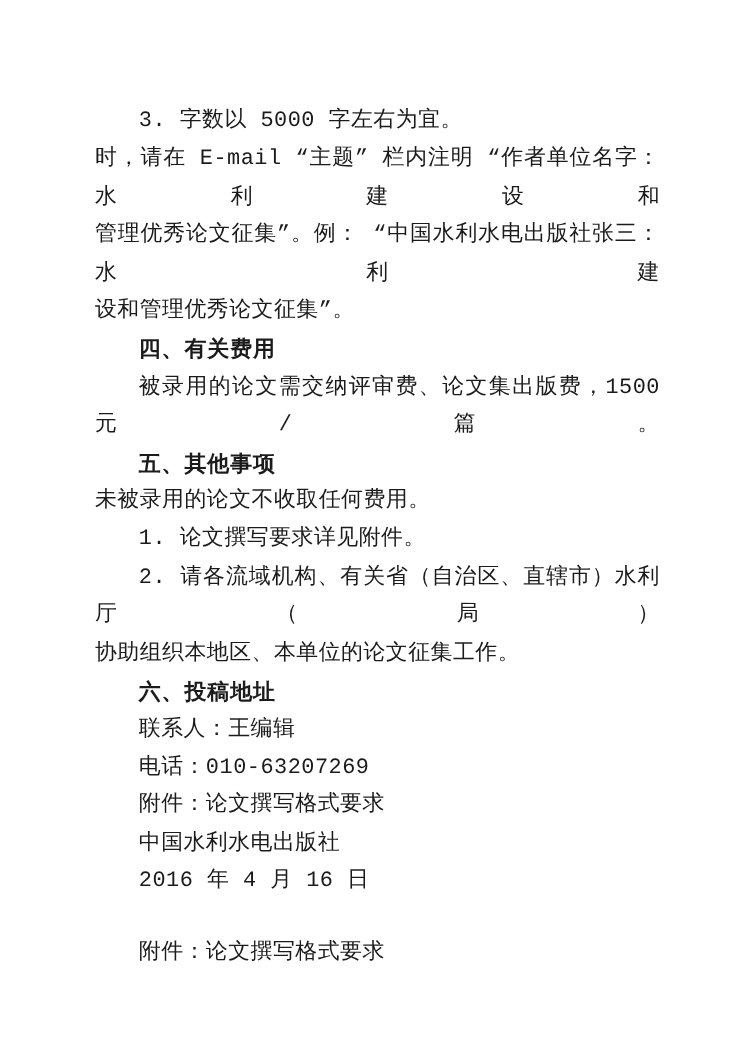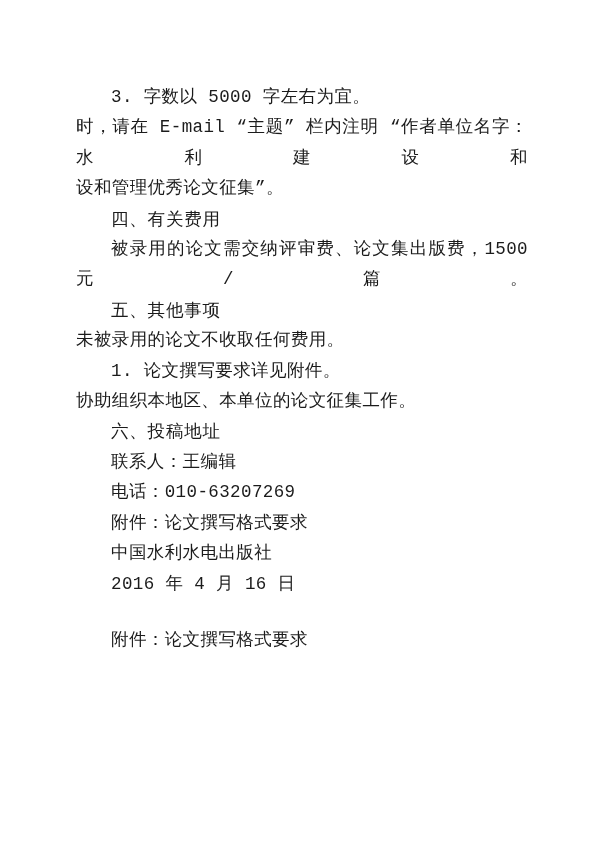--- a/index.html
+++ b/index.html
@@ -31,40 +31,42 @@
   }
   .indent {
     text-indent: 35px; 
   }
   .stretch {
     text-align: justify;
     text-align-last: justify;
   }
   .head {
     font-family: "Liberation Sans", "DejaVu Sans", sans-serif;
-    font-weight: normal;
+    font-weight: bold;
     letter-spacing: 0.8px;
   }
   .spacer {
     height: 26px;
   }
 </style>
 </head>
 <body>
 
 <div class="page">
   <div class="doc-body">
     <div class="ln indent">3. 字数以 5000 字左右为宜。</div>
     <div class="ln stretch">时，请在 E-mail “主题” 栏内注明 “作者单位名字：水利建设和</div>
+    <div class="ln stretch">管理优秀论文征集”。例： “中国水利水电出版社张三：水利建</div>
     <div class="ln">设和管理优秀论文征集”。</div>
     <div class="ln indent head">四、有关费用</div>
     <div class="ln indent stretch">被录用的论文需交纳评审费、论文集出版费，1500 元/篇。</div>
     <div class="ln indent head">五、其他事项</div>
     <div class="ln">未被录用的论文不收取任何费用。</div>
     <div class="ln indent">1. 论文撰写要求详见附件。</div>
+    <div class="ln indent stretch">2. 请各流域机构、有关省（自治区、直辖市）水利厅（局）</div>
     <div class="ln">协助组织本地区、本单位的论文征集工作。</div>
     <div class="ln indent head">六、投稿地址</div>
     <div class="ln indent">联系人：王编辑</div>
     <div class="ln indent">电话：010-63207269</div>
     <div class="ln indent">附件：论文撰写格式要求</div>
     <div class="ln indent">中国水利水电出版社</div>
     <div class="ln indent">2016 年 4 月 16 日</div>
     <div class="spacer"></div>
     <div class="ln indent">附件：论文撰写格式要求</div>
 

